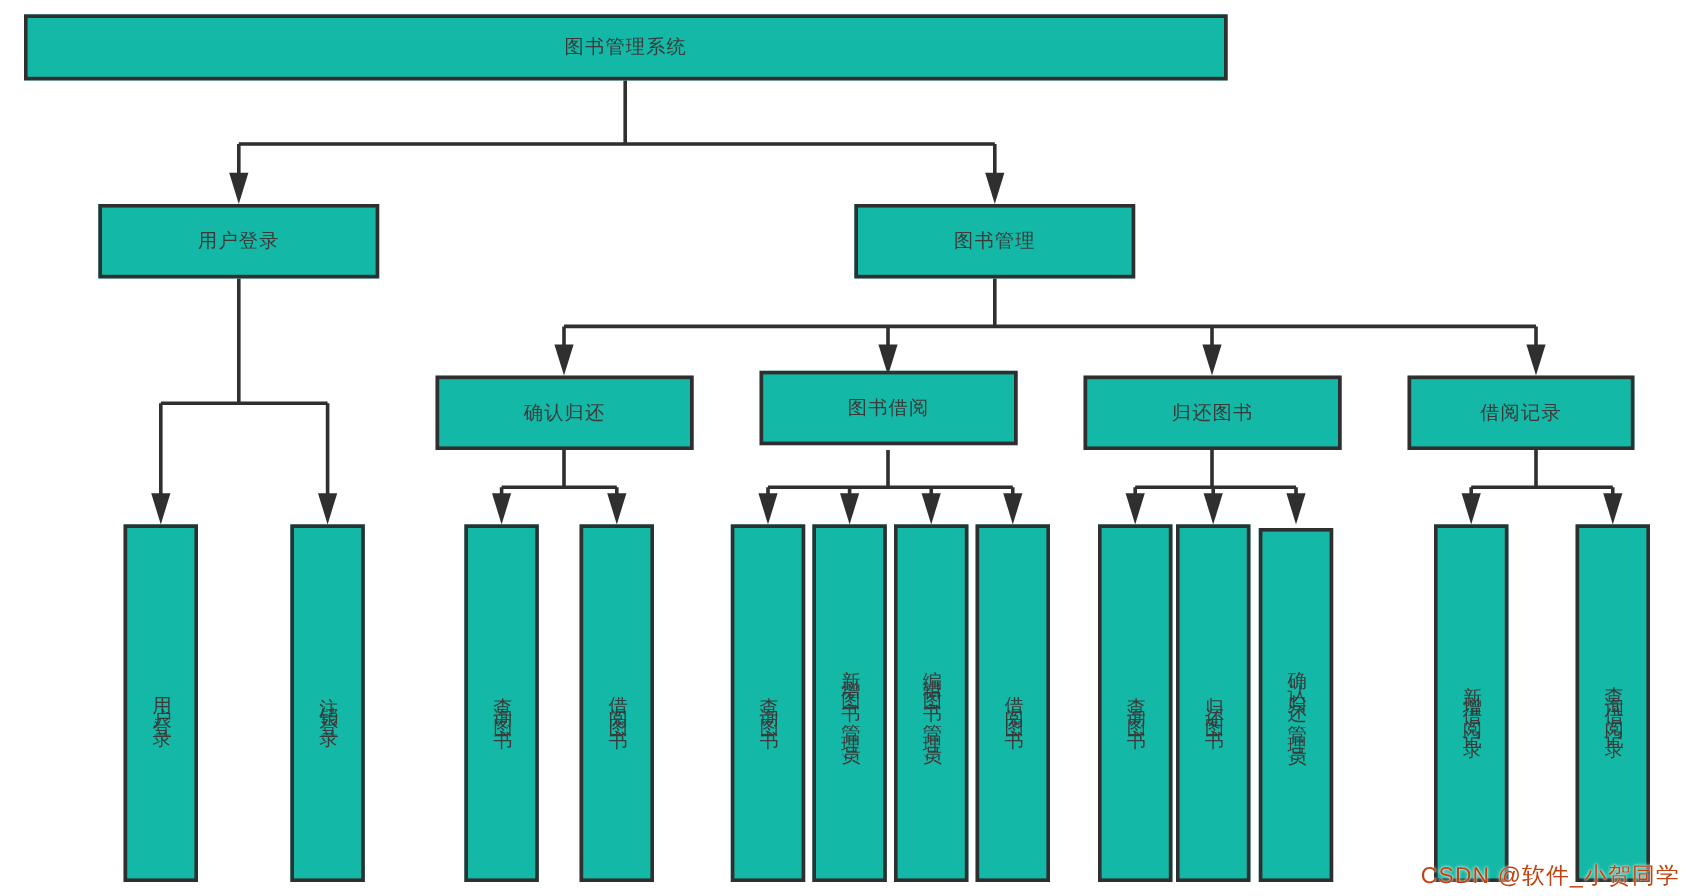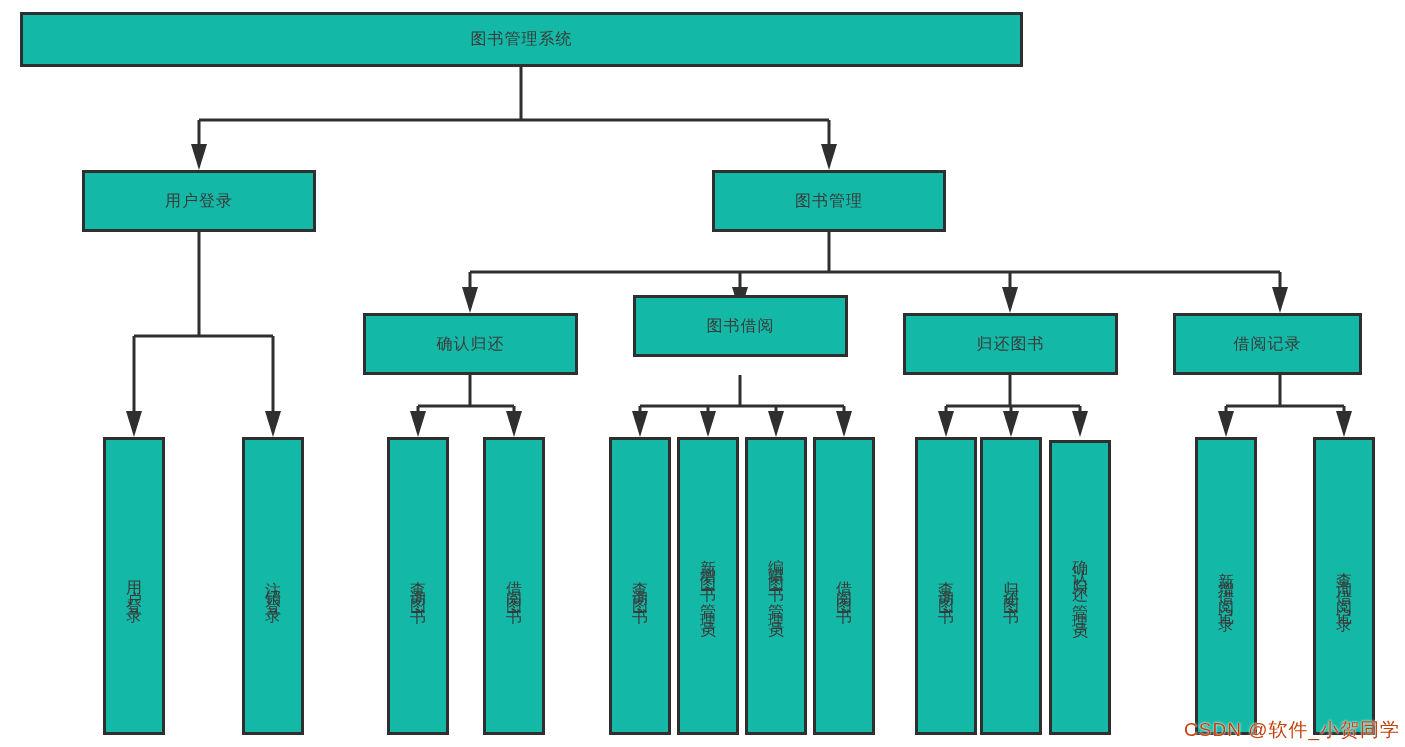--- a/index.html
+++ b/index.html
@@ -99,21 +99,21 @@
       <polygon points="1336,411 1352,411 1344,437"></polygon>
     </g>
   </svg>
 
   <div class="box" style="left:20px; top:12px; width:1003px; height:55px;">图书管理系统</div>
 
   <div class="box" style="left:82px; top:170px; width:234px; height:62px;">用户登录</div>
   <div class="box" style="left:712px; top:170px; width:234px; height:62px;">图书管理</div>
 
   <div class="box" style="left:363px; top:313px; width:215px; height:62px;">确认归还</div>
-  <div class="box" style="left:633px; top:295px; width:215px; height:62px;">图书借阅</div>
+  <div class="box" style="left:633px; top:309px; width:215px; height:62px;">图书借阅</div>
   <div class="box" style="left:903px; top:313px; width:215px; height:62px;">归还图书</div>
   <div class="box" style="left:1173px; top:313px; width:189px; height:62px;">借阅记录</div>
 
   <div class="box vbox" style="left:103px; top:437px; width:62px; height:298px;">用户登录</div>
   <div class="box vbox" style="left:242px; top:437px; width:62px; height:298px;">注销登录</div>
 
   <div class="box vbox" style="left:387px; top:437px; width:62px; height:298px;">查询图书</div>
   <div class="box vbox" style="left:483px; top:437px; width:62px; height:298px;">借阅图书</div>
 
   <div class="box vbox" style="left:609px; top:437px; width:62px; height:298px;">查询图书</div>

